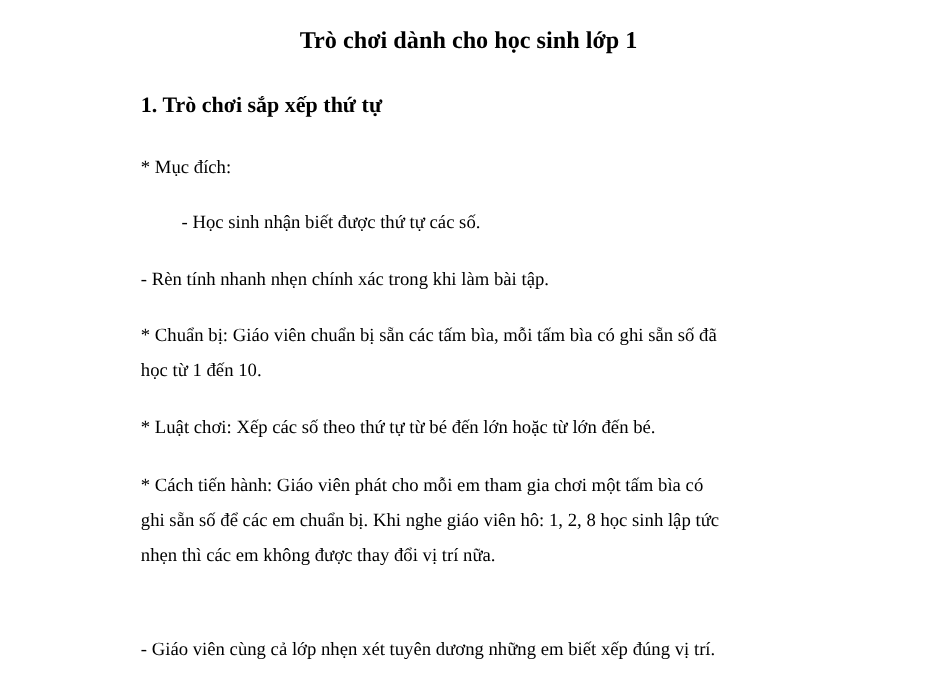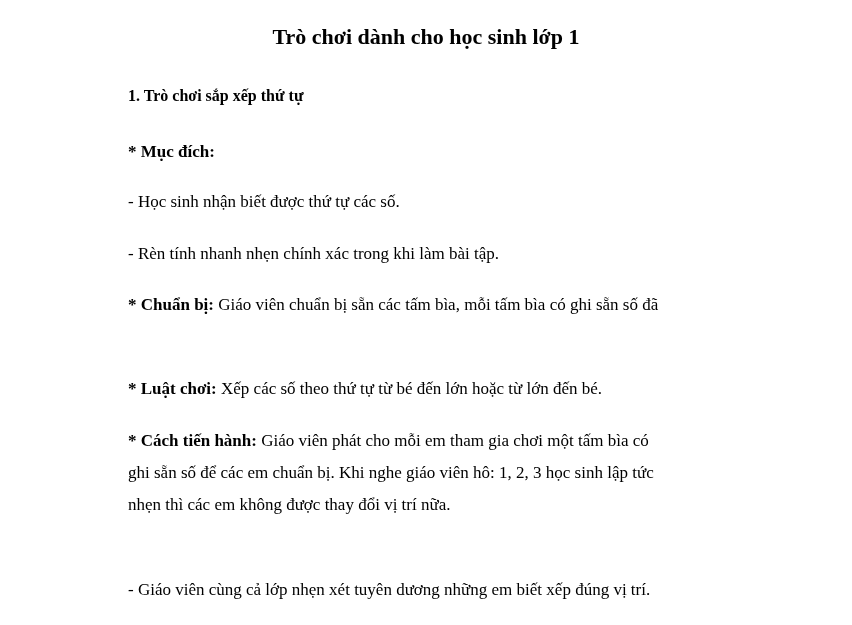--- a/index.html
+++ b/index.html
@@ -24,61 +24,62 @@
       font-weight: bold;
       font-size: 22px;
       line-height: 28px;
       margin: 0;
     }
     .section-heading {
       position: absolute;
       left: 128px;
       top: 83px;
       font-weight: bold;
-      font-size: 16px;
+      font-size: 20px;
       line-height: 26px;
       margin: 0;
     }
     .para {
       position: absolute;
       left: 128px;
       font-size: 17px;
       line-height: 32px;
       margin: 0;
       white-space: nowrap;
     }
     .para b {
-      font-weight: bold;
+      font-weight: normal;
     }
     .line {
       display: block;
     }
   </style>
 </head>
 <body>
 
 <h1 class="doc-title">Trò chơi dành cho học sinh lớp 1</h1>
 
 <h2 class="section-heading">1. Trò chơi sắp xếp thứ tự</h2>
 
 <p class="para" style="top:136px;">
   <b>* Mục đích:</b>
 </p>
 
-<p class="para" style="top:186px;">- Học sinh nhận biết được thứ tự các số.</p>
+<p class="para" style="top:186px;margin-left:37px;">- Học sinh nhận biết được thứ tự các số.</p>
 
 <p class="para" style="top:238px;">- Rèn tính nhanh nhẹn chính xác trong khi làm bài tập.</p>
 
 <p class="para" style="top:289px;">
   <span class="line"><b>* Chuẩn bị:</b><span> Giáo viên chuẩn bị sẵn các tấm bìa, mỗi tấm bìa có ghi sẵn số đã</span></span>
+  <span class="line">học từ 1 đến 10.</span>
 </p>
 
 <p class="para" style="top:373px;">
   <b>* Luật chơi:</b><span> Xếp các số theo thứ tự từ bé đến lớn hoặc từ lớn đến bé.</span>
 </p>
 
 <p class="para" style="top:425px;">
   <span class="line"><b>* Cách tiến hành:</b><span> Giáo viên phát cho mỗi em tham gia chơi một tấm bìa có</span></span>
-  <span class="line">ghi sẵn số để các em chuẩn bị. Khi nghe giáo viên hô: 1, 2, 3 học sinh lập tức</span>
+  <span class="line">ghi sẵn số để các em chuẩn bị. Khi nghe giáo viên hô: 1, 2, 8 học sinh lập tức</span>
   <span class="line">nhẹn thì các em không được thay đổi vị trí nữa.</span>
 </p>
 
 <p class="para" style="top:574px;">- Giáo viên cùng cả lớp nhẹn xét tuyên dương những em biết xếp đúng vị trí.</p>
 
 </body></html>

